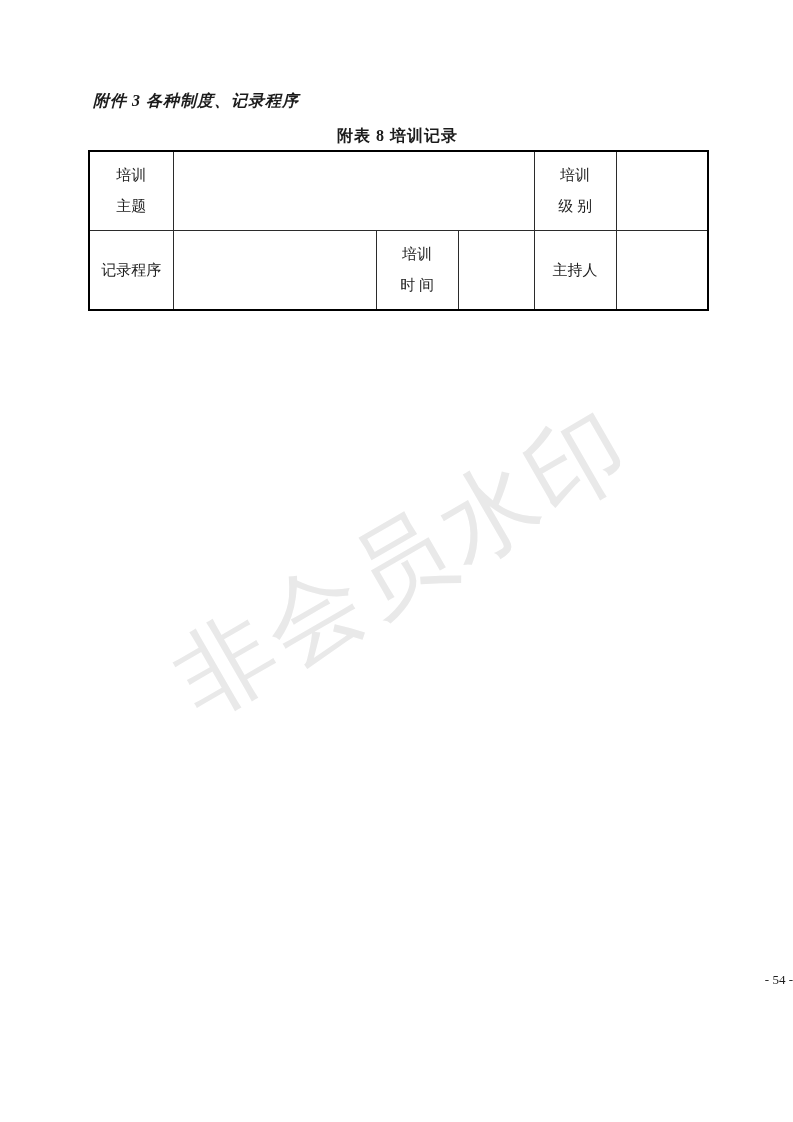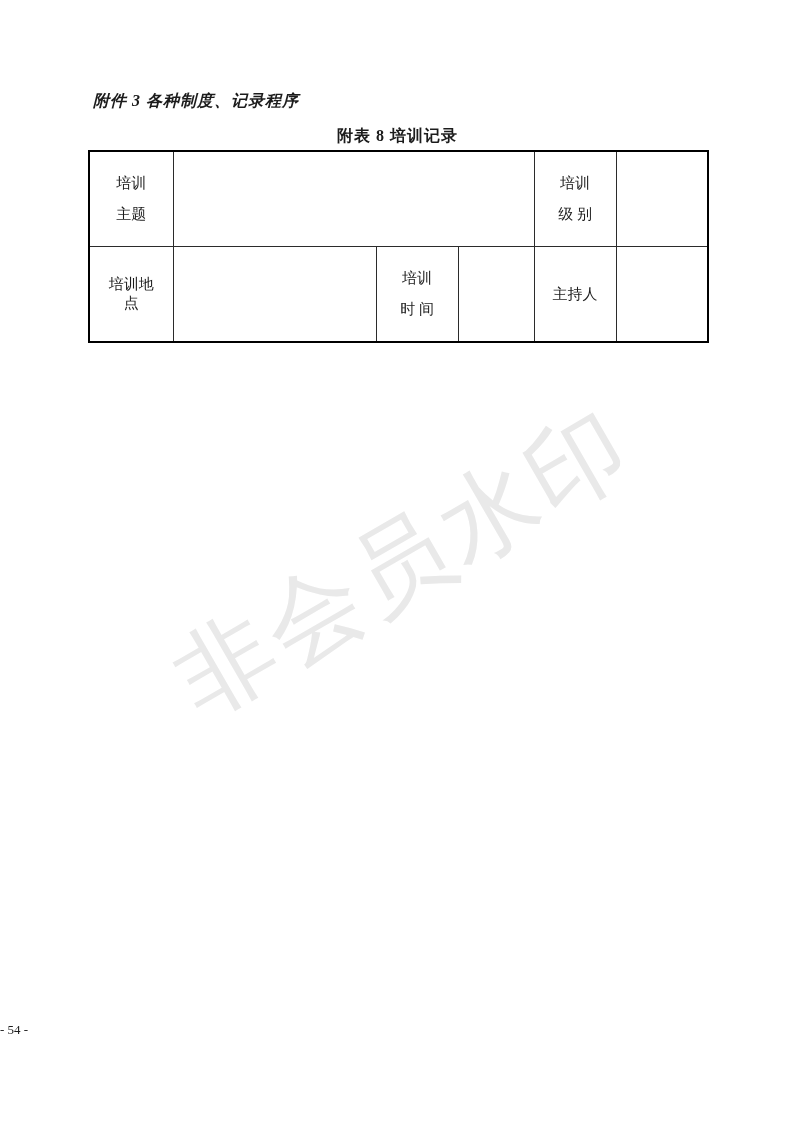--- a/index.html
+++ b/index.html
@@ -76,21 +76,21 @@
     border: 2px solid var(--border);
     z-index: 2;
     background: transparent;
   }
   table.training-table td {
     border: 1px solid var(--inner-border);
     font-size: 15px;
     color: var(--text);
     vertical-align: middle;
     text-align: center;
-    padding: 16px;
+    padding: 8px;
     background: transparent;
   }
   .row-topic    { height: 63px; }
   .row-place    { height: 68px; }
   .row-signin   { height: 73px; }
   .row-content  { height: 246px; }
   .row-effect   { height: 276px; }
   .row-remarks  { height: 70px; }
 
   .two-line .line { line-height: 30px; }
@@ -107,23 +107,23 @@
     position: absolute;
     left: 402px;
     bottom: 12px;
     font-size: 15px;
     letter-spacing: 1px;
   }
 
   .page-number {
     position: absolute;
     left: 0;
-    top: 1022px;
+    top: 972px;
     width: 100%;
-    text-align: left;
+    text-align: right;
     font-size: 13px;
     z-index: 2;
   }
 </style>
 </head>
 <body>
 
 <div class="page">
 
   <div class="watermark">非会员水印</div>
@@ -150,21 +150,21 @@
       </td>
       <td colspan="3"></td>
       <td class="two-line loose">
         <div class="line">培训</div>
         <div class="line">级 别</div>
       </td>
       <td></td>
     </tr>
 
     <tr class="row-place">
-      <td>培训地点</td>
+      <td>记录程序</td>
       <td></td>
       <td class="two-line loose">
         <div class="line">培训</div>
         <div class="line">时 间</div>
       </td>
       <td></td>
       <td>主持人</td>
       <td></td>
     </tr>
 

